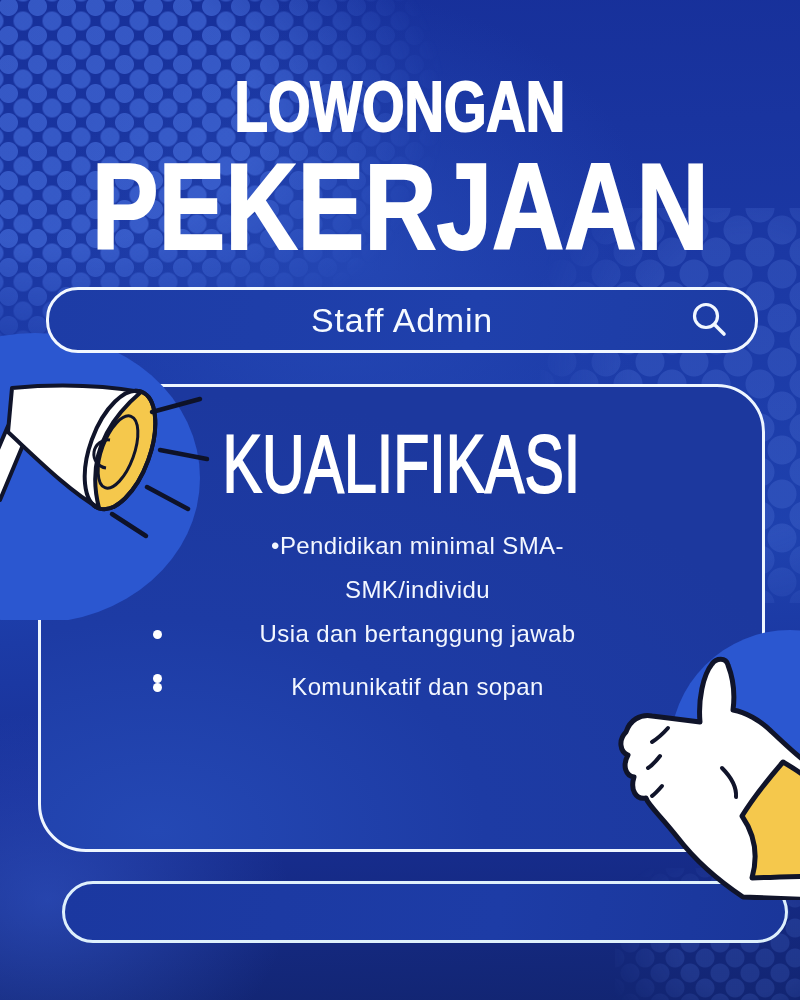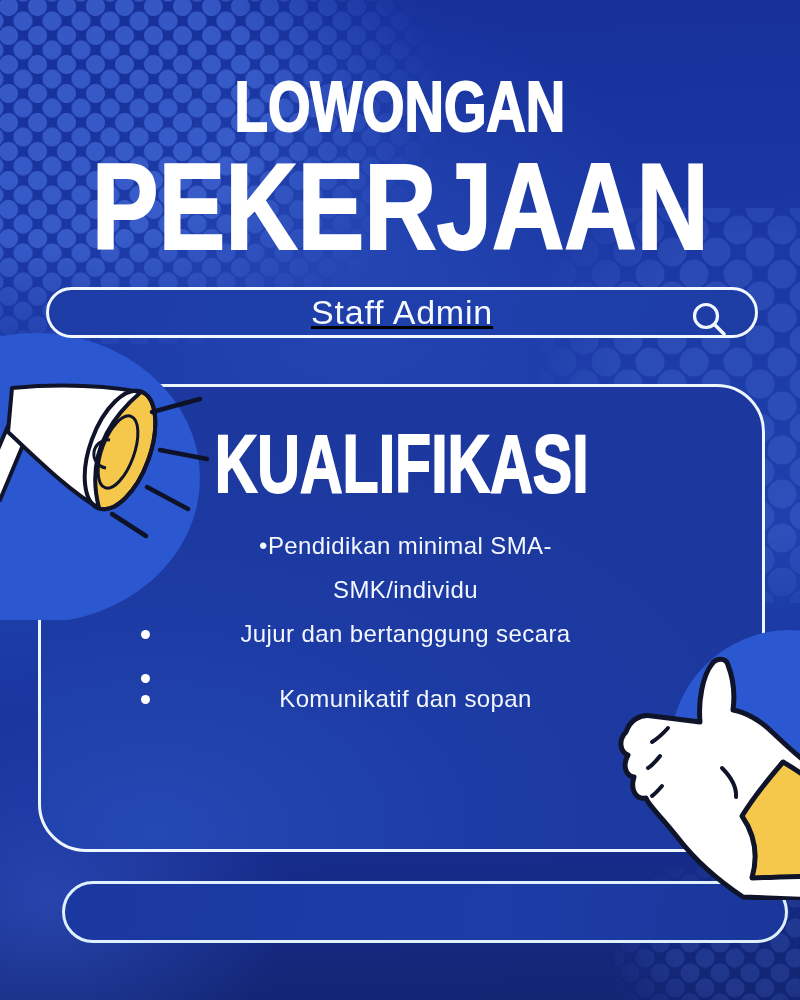--- a/index.html
+++ b/index.html
@@ -50,45 +50,45 @@
     color:#ffffff;text-align:center;font-weight:700;line-height:1;
     -webkit-text-stroke:2px #ffffff;
     white-space:nowrap;
   }
   .title .condense{display:inline-block;transform-origin:50% 50%;}
   .title-1{top:72px;font-size:70px;}
   .title-1 .condense{transform:scaleX(.78);}
   .title-2{top:146px;font-size:122px;}
   .title-2 .condense{transform:scaleX(.82);}
   .search-bar{
-    position:absolute;z-index:4;left:46px;top:287px;width:712px;height:51px;
+    position:absolute;z-index:4;left:46px;top:287px;width:712px;height:66px;
     border:3px solid #f2f8ff;border-radius:32px;box-sizing:border-box;
     background:linear-gradient(100deg,#1d3ca6 0%,#1f40ac 60%,#1d3ca4 100%);
-    display:flex;align-items:center;justify-content:center;text-decoration:underline;
+    display:flex;align-items:center;justify-content:center;
   }
   .search-value{
     color:#f6faff;font-size:34px;font-weight:500;letter-spacing:.8px;
   }
   .search-icon{position:absolute;right:24px;top:10px;}
   .panel{
     position:absolute;z-index:2;left:38px;top:384px;width:727px;height:468px;
     border:3px solid #eef6ff;border-radius:48px;box-sizing:border-box;
     background:radial-gradient(95% 95% at 16% 96%, #2448b4 0%, #1d3ba4 48%, #1c389e 100%);
   }
   .q-heading{
     position:absolute;top:36px;left:0;width:100%;text-align:center;
-    color:#ffffff;font-size:82px;font-weight:700;line-height:1;
+    color:#ffffff;font-size:82px;font-weight:400;line-height:1;
     -webkit-text-stroke:2px #ffffff;white-space:nowrap;
   }
   .q-heading .condense{display:inline-block;transform:scaleX(.72);transform-origin:50% 50%;}
-  .q-list{position:absolute;top:137px;left:4px;width:100%;}
+  .q-list{position:absolute;top:137px;left:16px;width:100%;}
   .q-item{position:relative;text-align:center;color:#f3f7ff;font-size:24px;letter-spacing:.4px;}
   .q-line{line-height:44px;}
   .q-line:empty{display:none;}
-  .q-item.last{margin-top:21px;}
+  .q-item.last{margin-top:9px;}
   .q-dot{
     position:absolute;left:96px;top:18px;width:9px;height:9px;border-radius:50%;
     background:#ffffff;
   }
   .footer-pill{
     position:absolute;z-index:2;left:62px;top:881px;width:726px;height:62px;
     border:3px solid #def0fc;border-radius:34px;box-sizing:border-box;
     background:linear-gradient(100deg,#1b38a0 0%,#1d3ca6 60%,#1a369a 100%);
   }
   .illus{position:absolute;z-index:3;pointer-events:none;}
@@ -116,21 +116,21 @@
 
 <div class="panel">
   <div class="q-heading"><span class="condense">KUALIFIKASI</span></div>
   <div class="q-list">
     <div class="q-item">
       <div class="q-line">•Pendidikan minimal SMA-</div>
       <div class="q-line">SMK/individu</div>
     </div>
     <div class="q-item">
       <span class="q-dot"></span>
-      <div class="q-line">Jujur dan bertanggung secara</div>
+      <div class="q-line">Usia dan bertanggung jawab</div>
 
     </div>
     <div class="q-item">
       <span class="q-dot"></span>
     </div>
     <div class="q-item last">
       <span class="q-dot"></span>
       <div class="q-line">Komunikatif dan sopan</div>
 
     </div>

